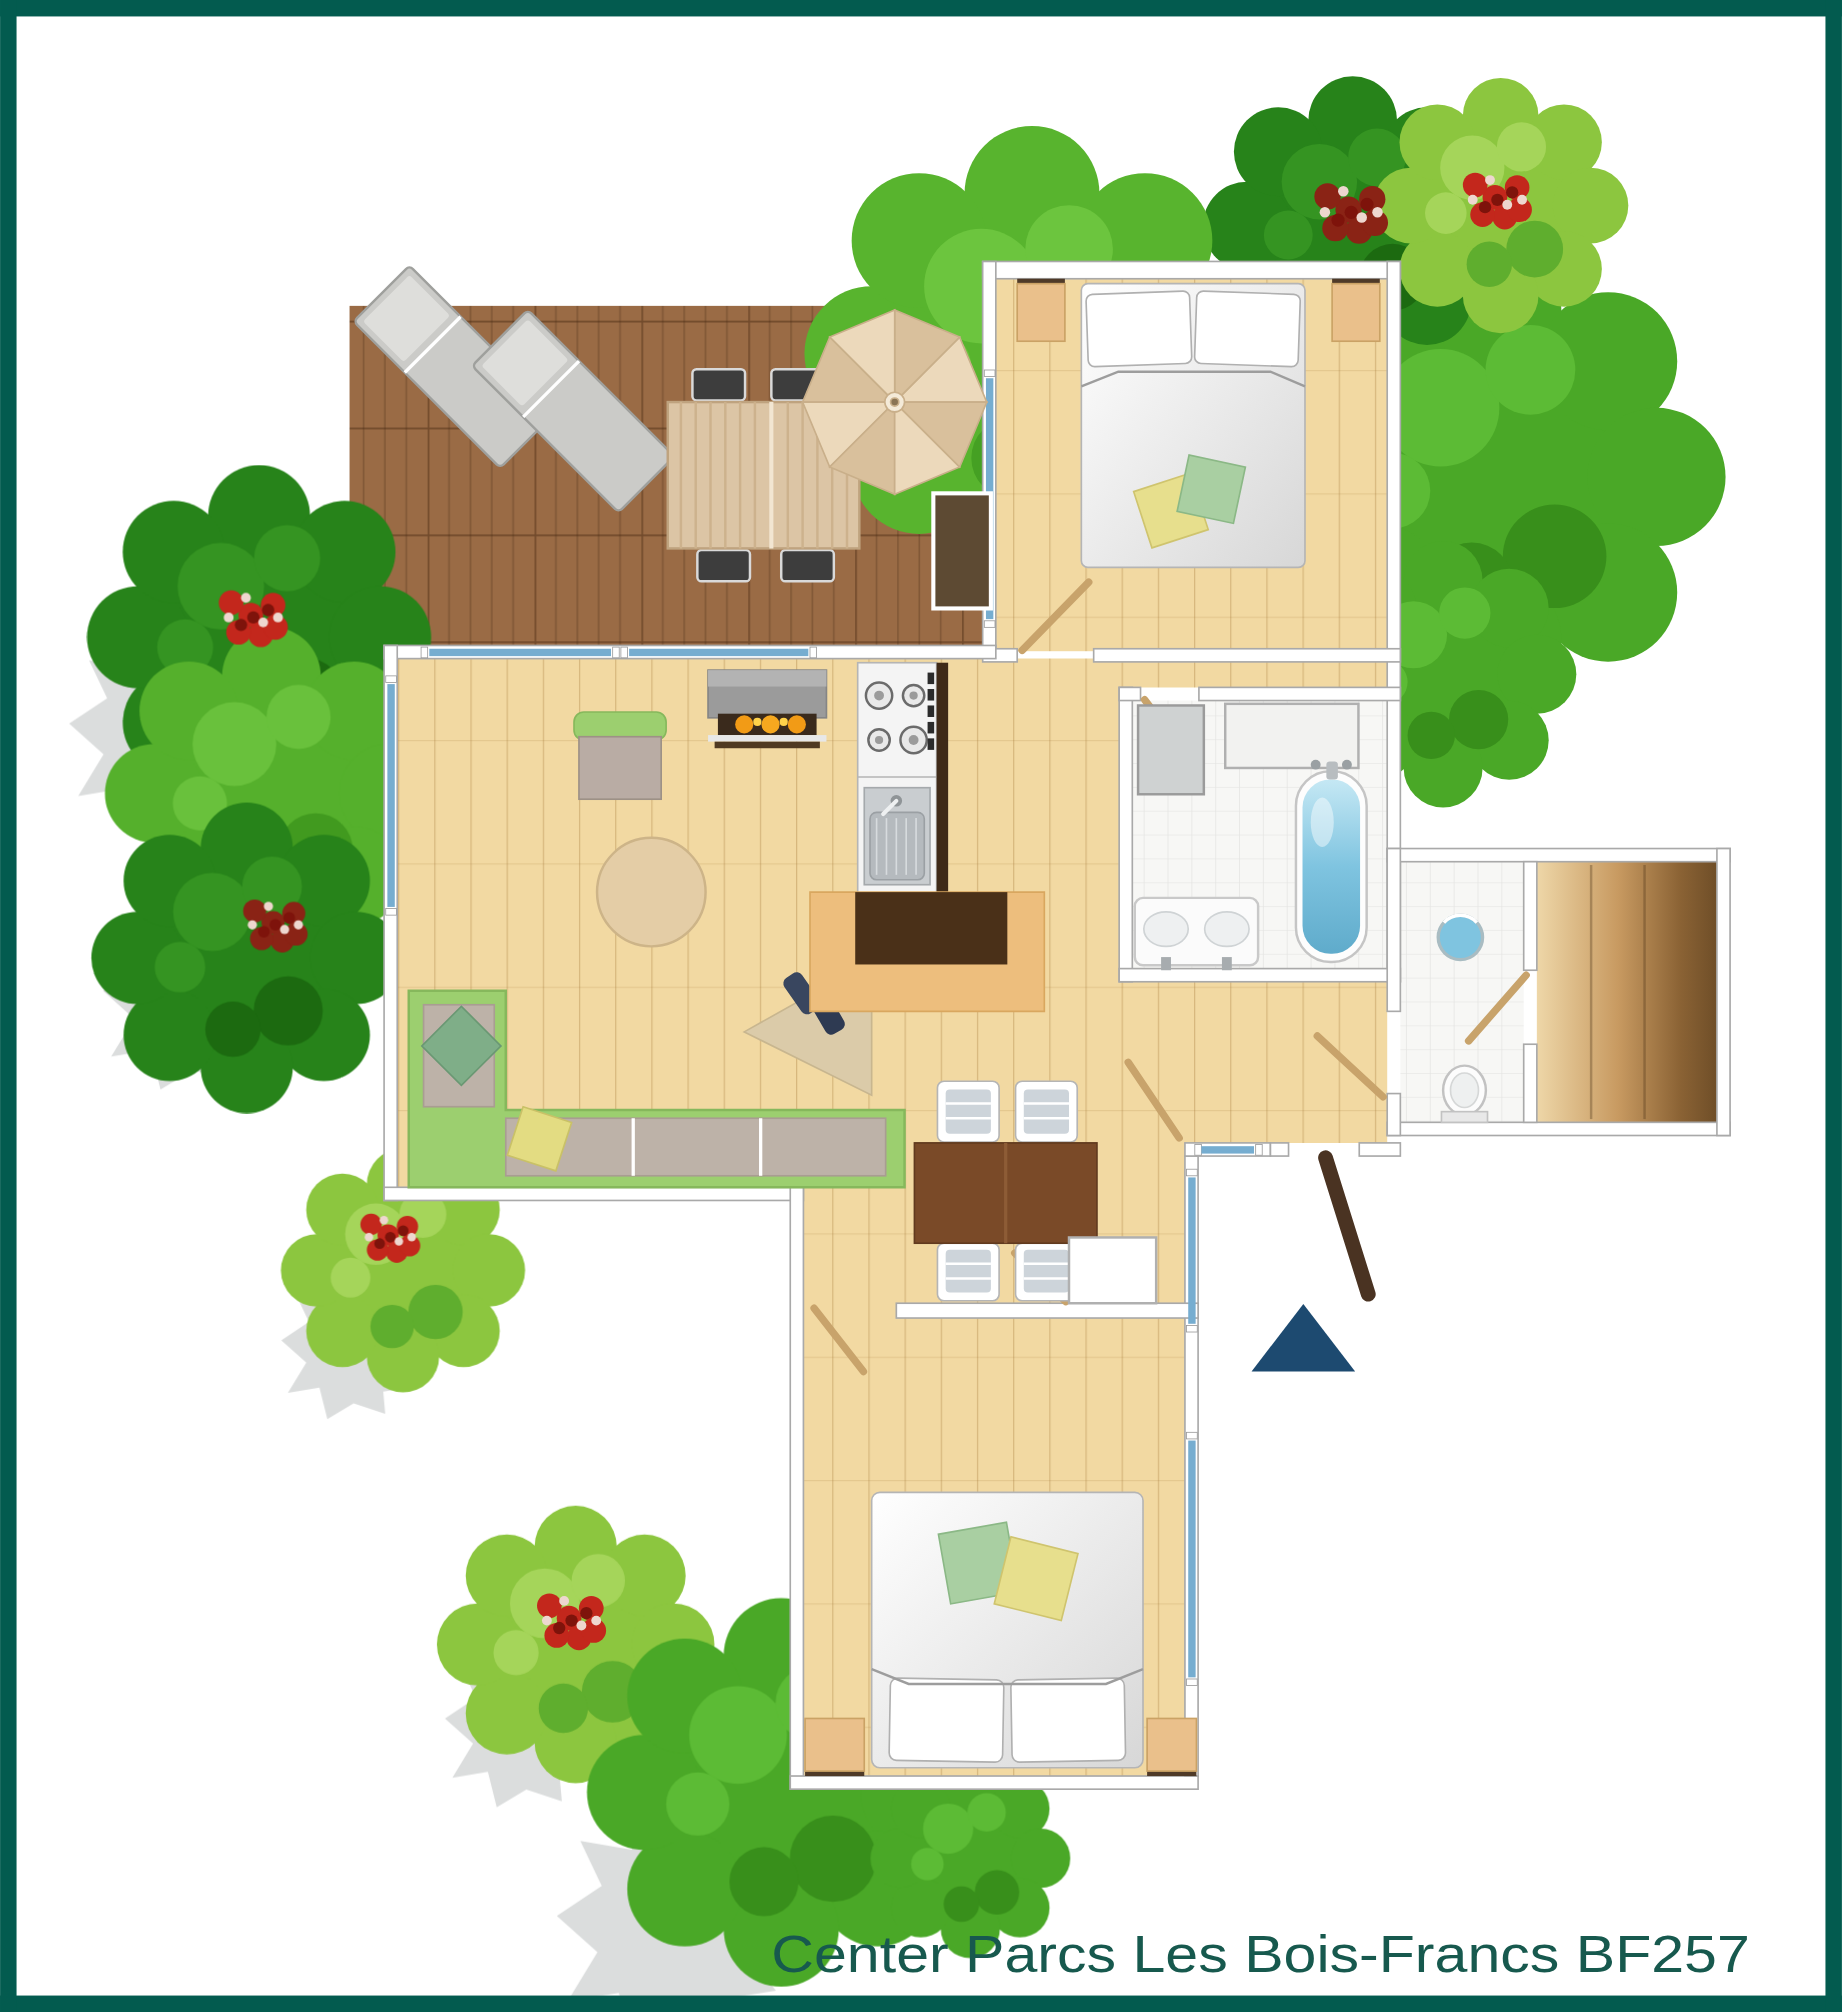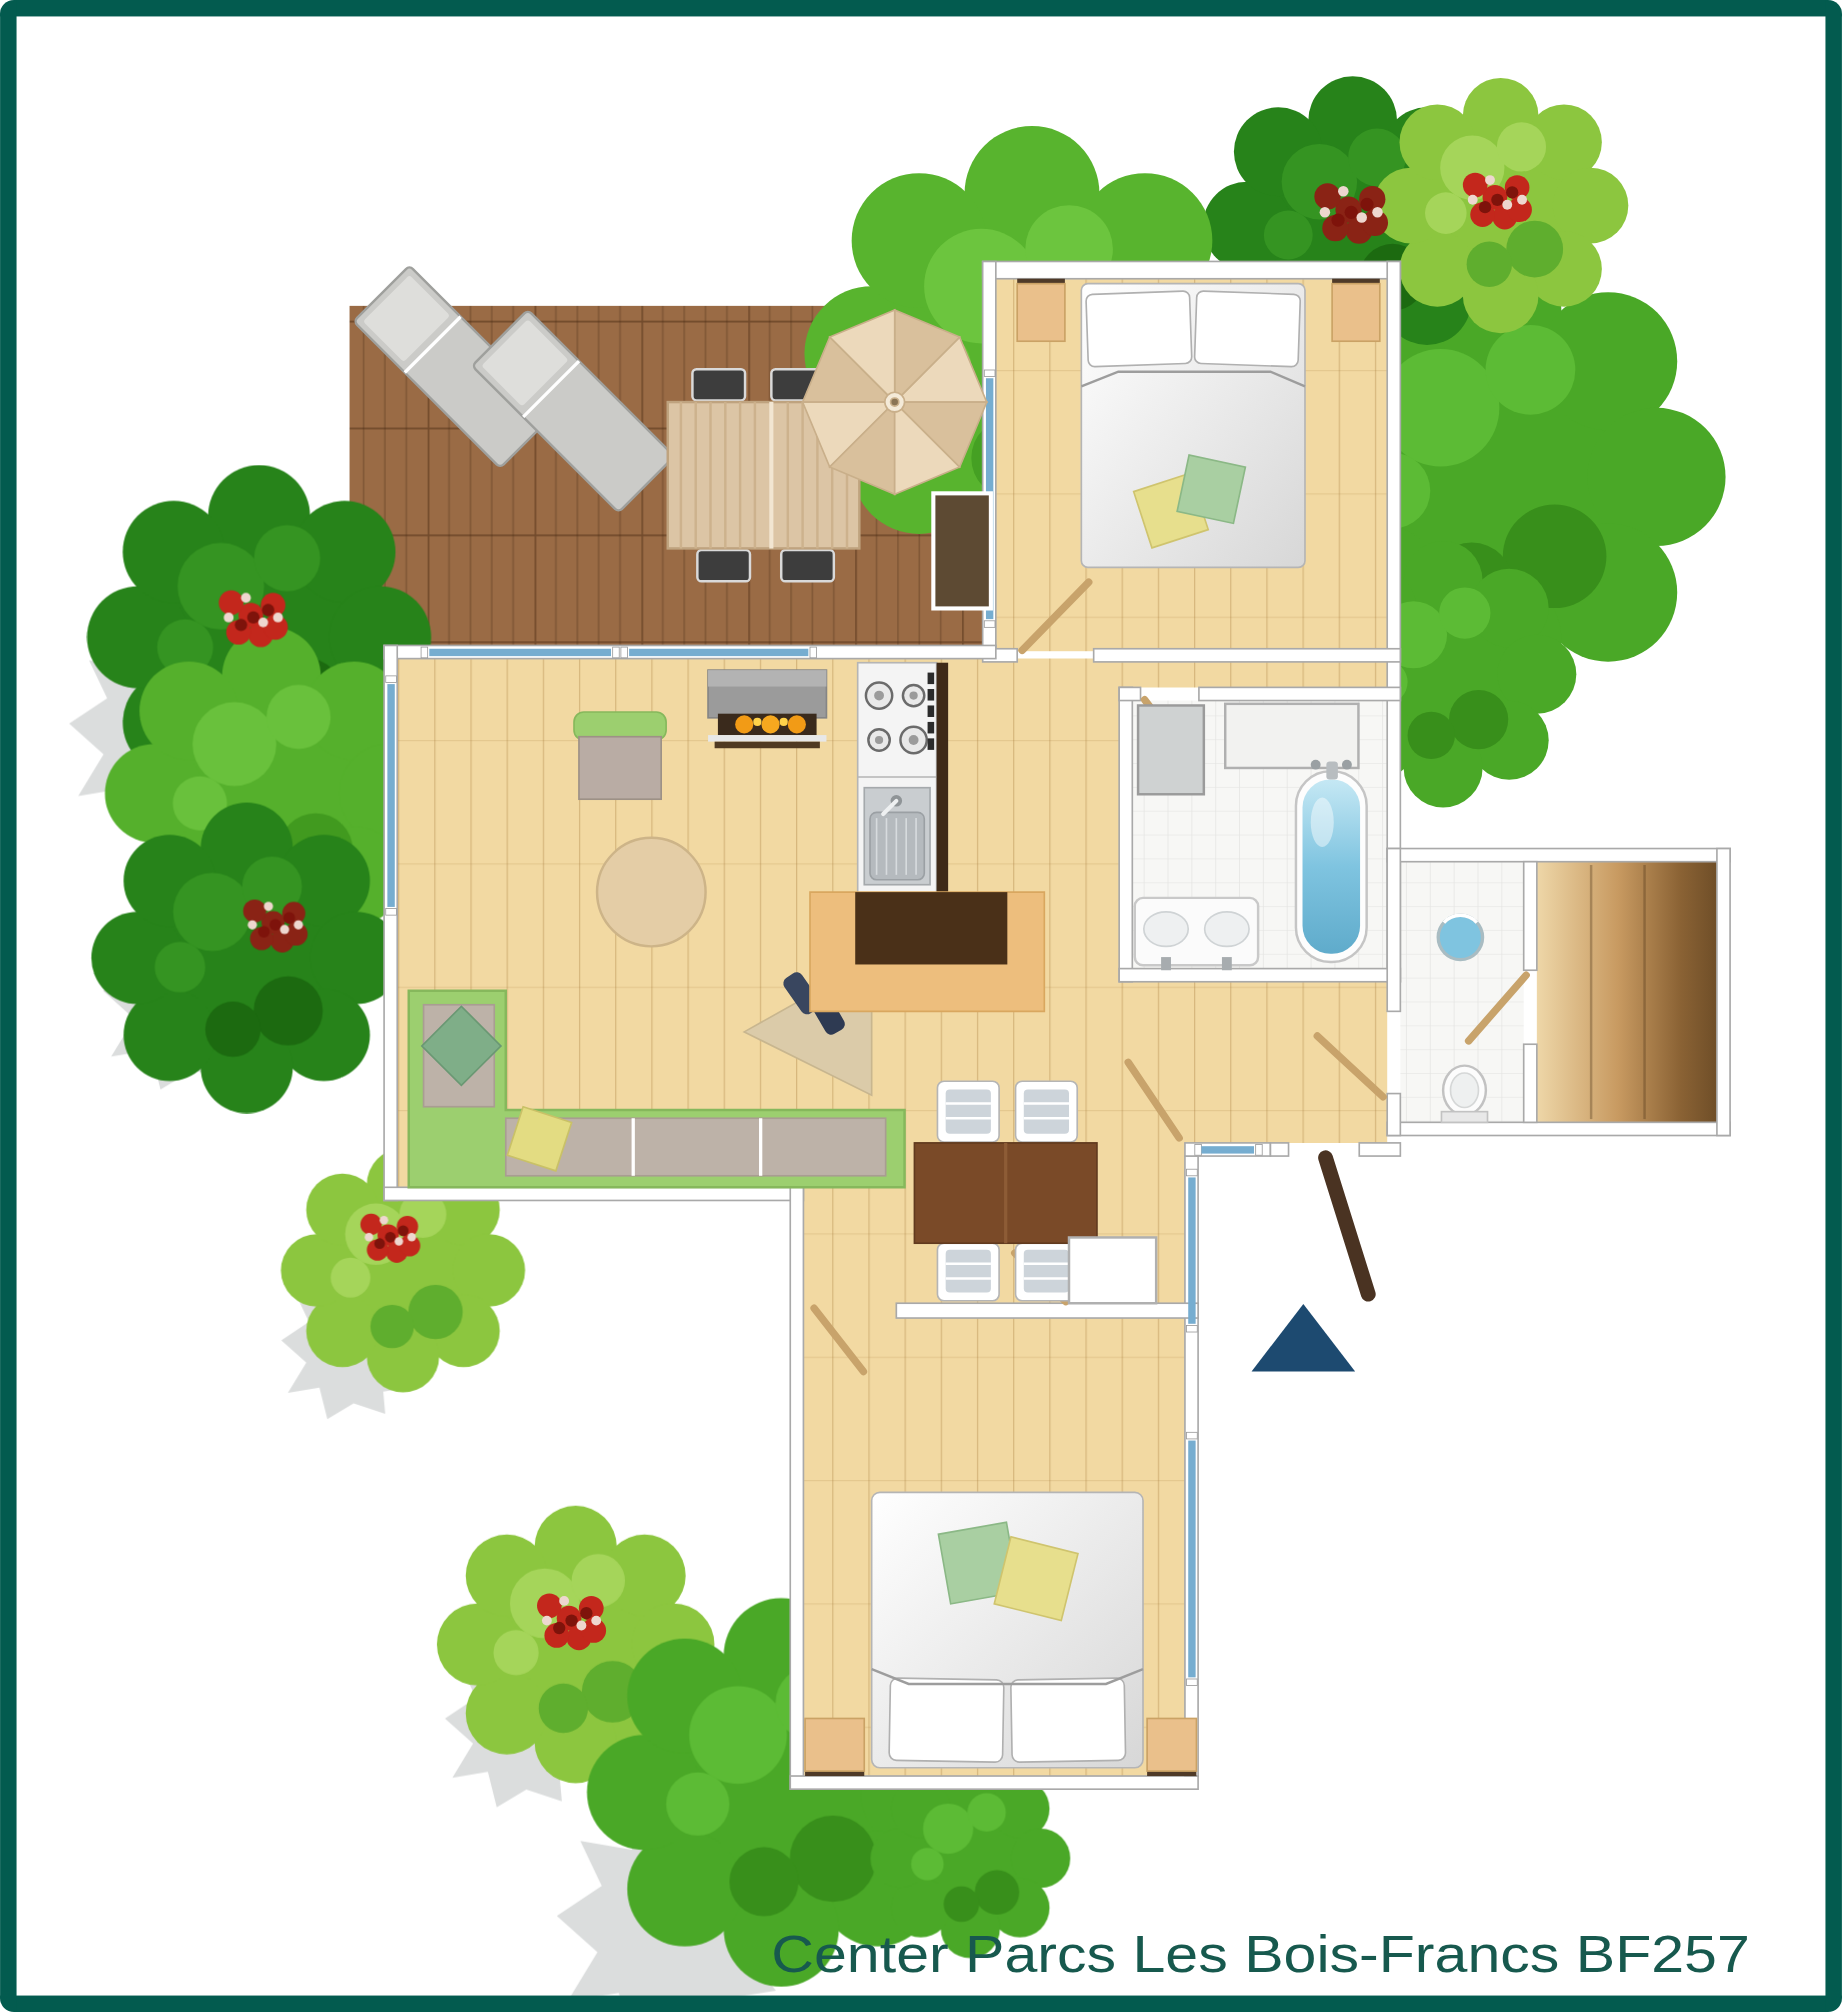--- a/index.html
+++ b/index.html
@@ -1,17 +1,17 @@
 <!DOCTYPE html>
 <html style="font-size:13px"><head>
 <meta charset="utf-8">
 <style>
   html,body{margin:0;padding:0;background:#ffffff;}
   .stage{position:relative;width:1842px;height:2012px;background:#fff;overflow:hidden;
-         font-family:"Liberation Sans",sans-serif;border-radius:14px;}
+         font-family:"Liberation Sans",sans-serif;}
   svg{display:block}
   text.caption{font-family:"Liberation Sans",sans-serif;font-weight:400;}
 </style>
 </head>
 <body>
 
 <div class="stage">
 <svg width="1842" height="2012" viewBox="0 0 2240 2447">
   <defs>
     <pattern id="floorP" width="44" height="150" patternUnits="userSpaceOnUse">

